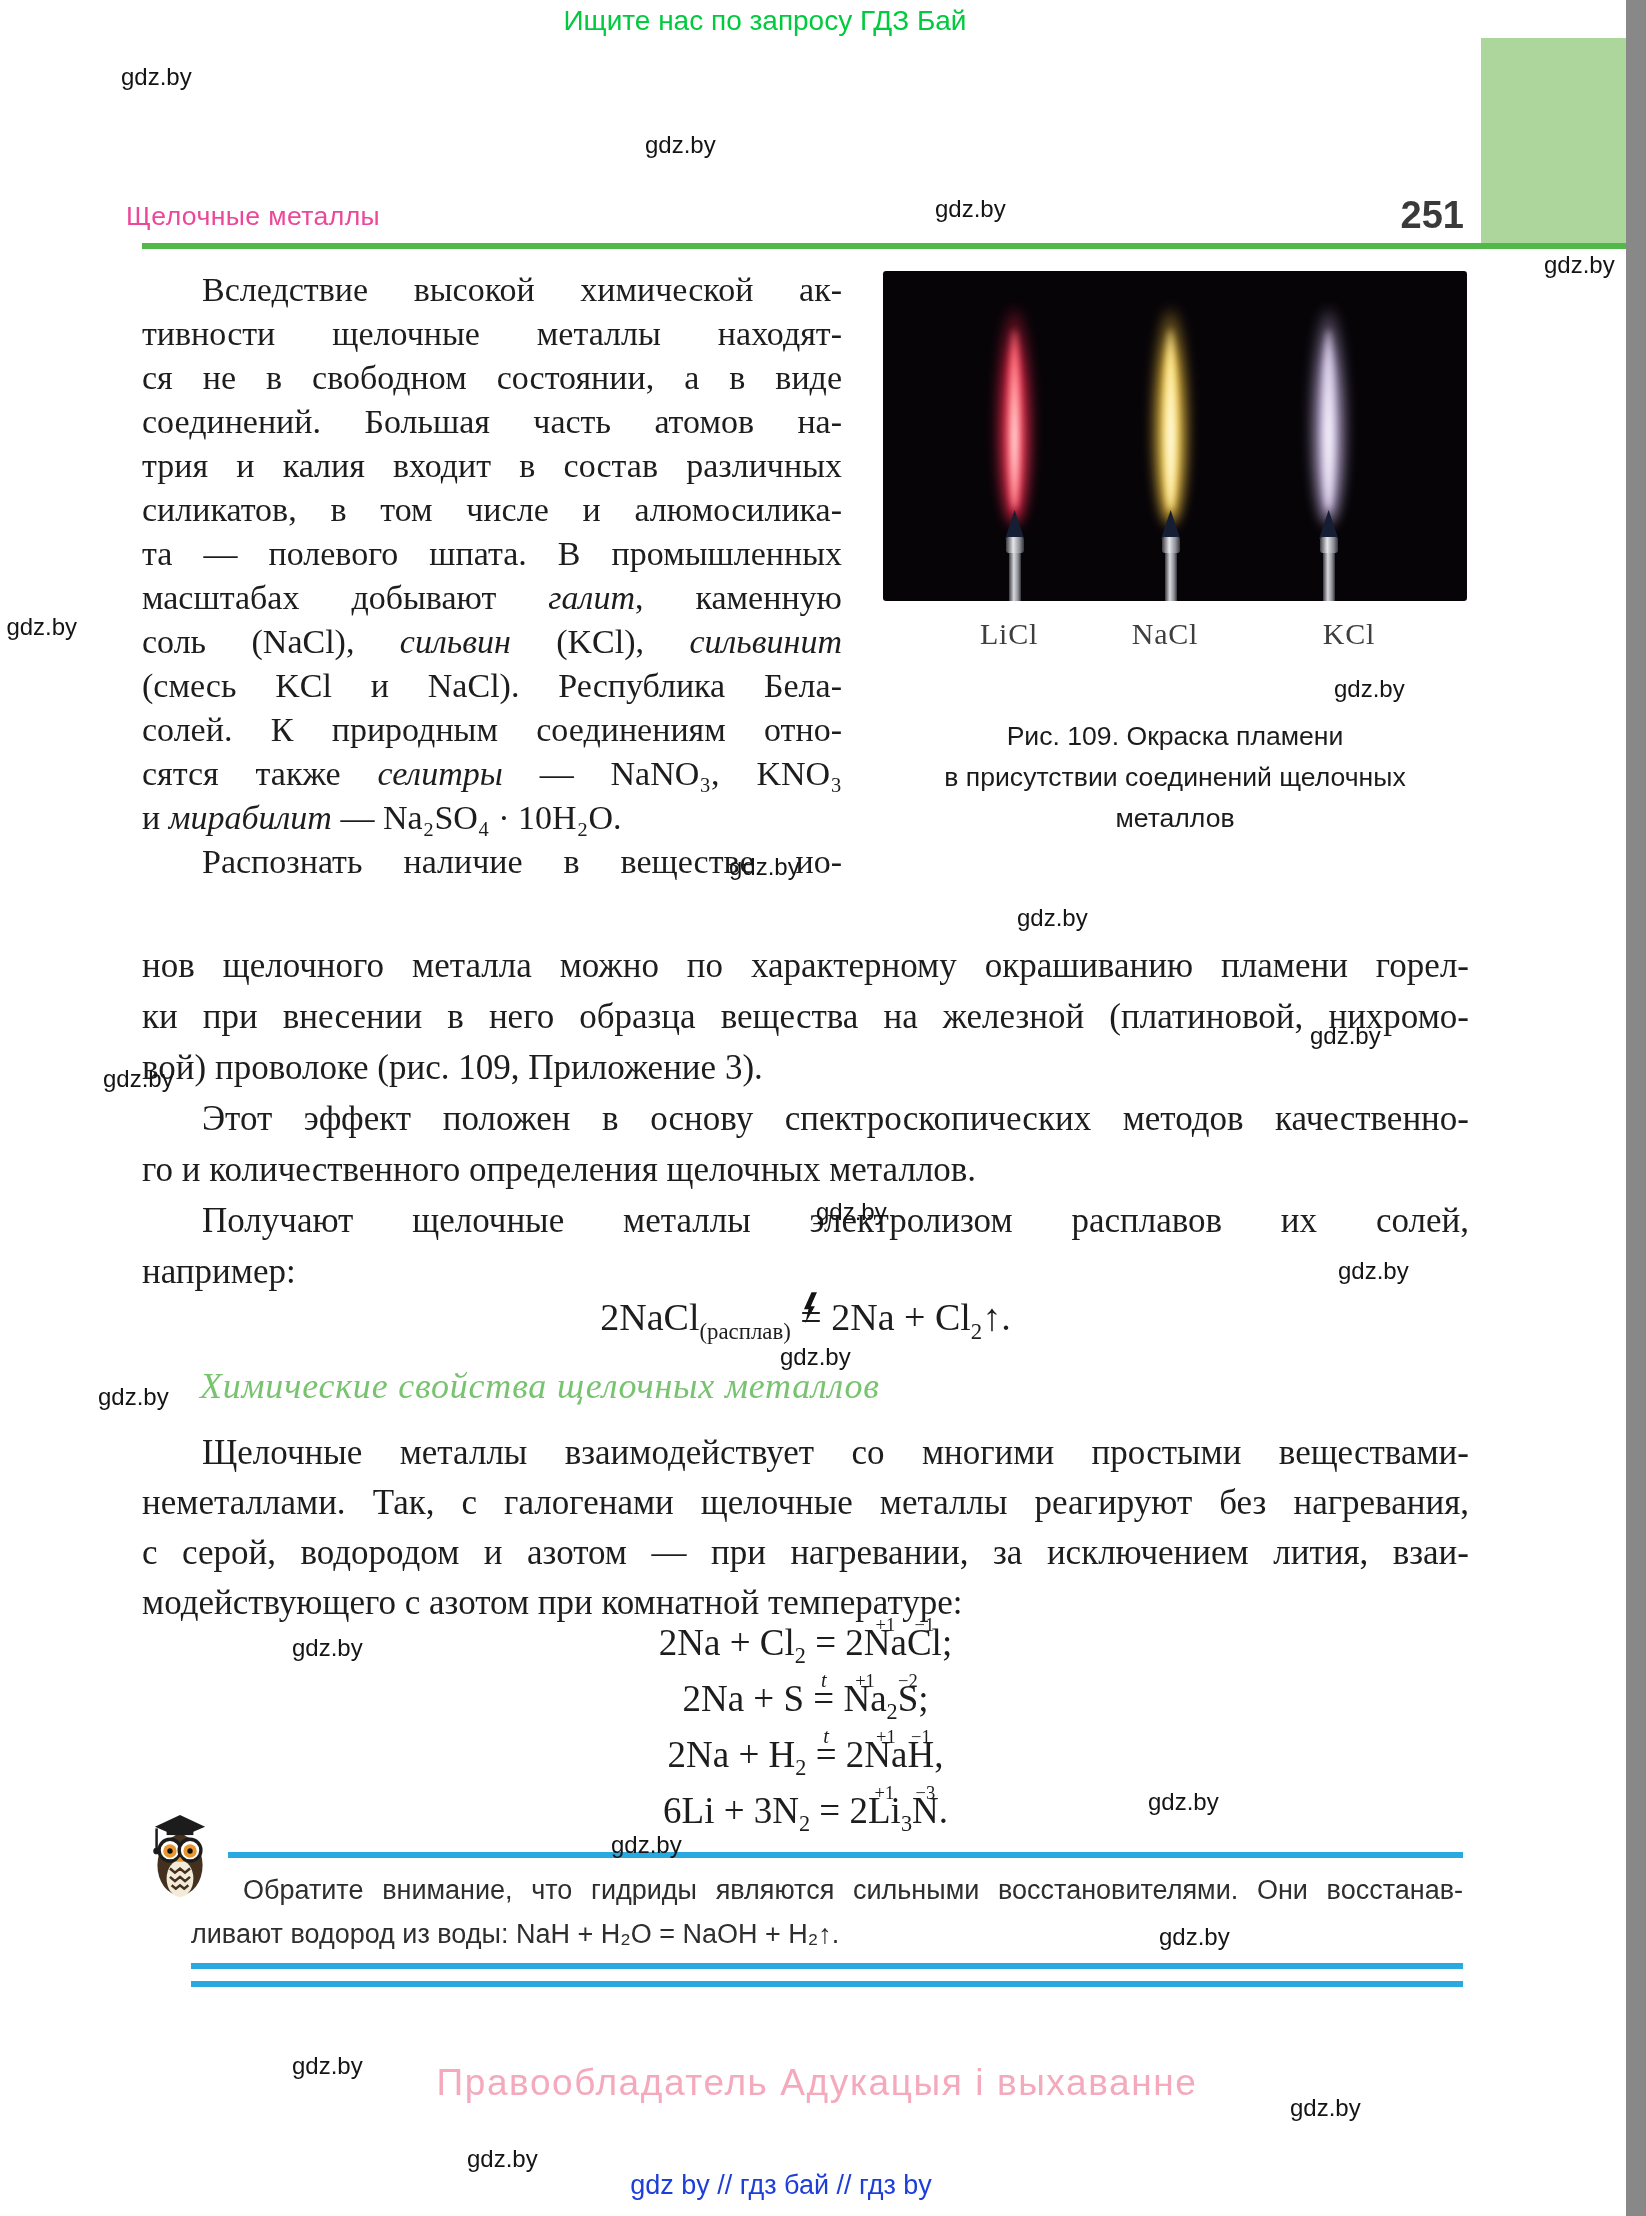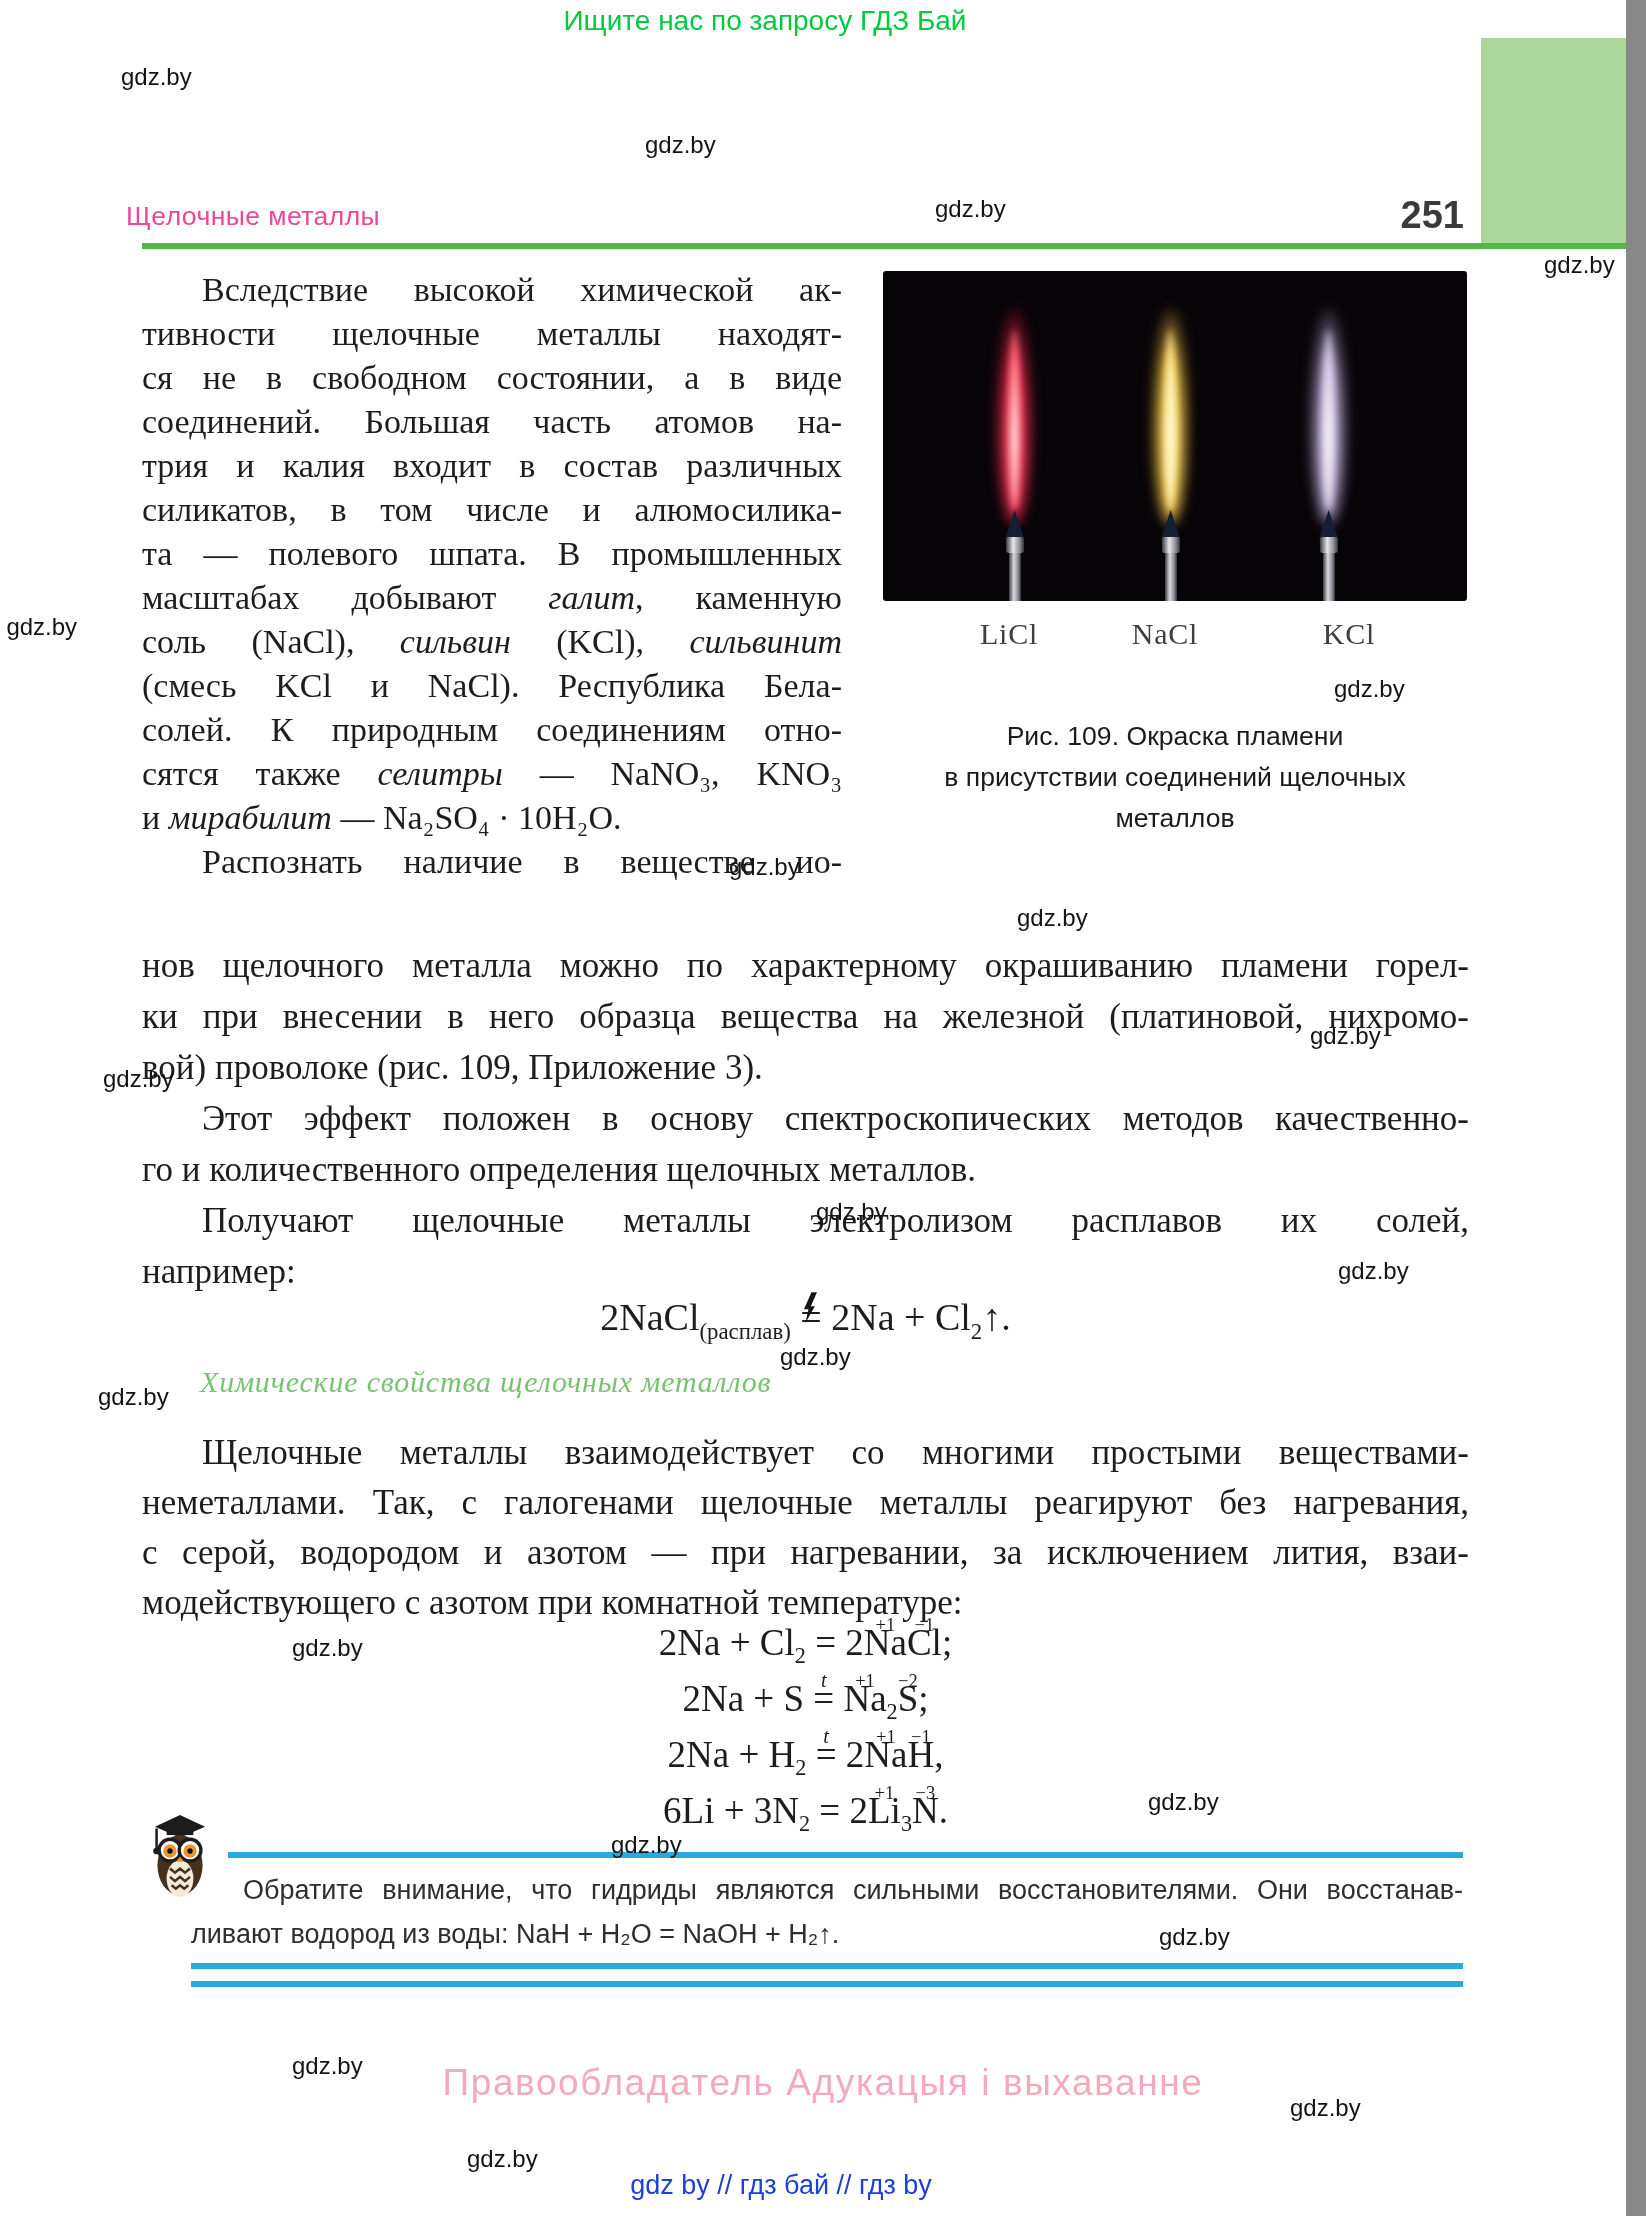--- a/index.html
+++ b/index.html
@@ -45,32 +45,32 @@
   .rx-line{height:56px;line-height:42px;text-align:center;}
   sub{font-size:.6em;}
   .oxw{position:relative;display:inline-block;}
   .ox{position:absolute;left:50%;transform:translateX(-50%);bottom:.95em;font-size:.5em;white-space:nowrap;}
   .overw{position:relative;display:inline-block;}
   .overt{position:absolute;left:50%;transform:translateX(-50%);bottom:.92em;font-size:.55em;font-style:italic;}
   .boltw{position:relative;display:inline-block;}
   .boltglyph{position:absolute;left:46%;transform:translateX(-50%);bottom:1.02em;width:13.7px;height:31px;background:#141414;
       clip-path:polygon(60% 0,100% 0,55% 45%,85% 45%,15% 100%,38% 55%,5% 55%);}
   
-  #heading2{top:1365px;left:200px;font-style:italic;font-size:30px;color:#78c36f;letter-spacing:0.8px;}
+  #heading2{top:1365px;left:200px;font-style:italic;font-size:36px;color:#78c36f;letter-spacing:0.8px;}
   
   #owl{top:1810px;left:146px;width:68px;height:92px;}
   .note-rule{left:191px;width:1272px;height:5.6px;background:#29a9e0;}
   #note-rule-1{top:1852px;left:228px;width:1235px;}
   #note-rule-2{top:1963px;}
   #note-rule-3{top:1981px;}
   #note-text{top:1868px;left:191px;width:1272px;font-family:"Liberation Sans",sans-serif;
       font-size:27px;line-height:44px;color:#2e2e2e;}
   #note-text .indent{text-indent:52px;}
   
-  #footer-brand{top:2062px;left:10px;width:100%;text-align:center;
+  #footer-brand{top:2062px;left:4px;width:100%;text-align:center;
       font-family:"Liberation Sans",sans-serif;font-size:37px;color:#f4a9bc;letter-spacing:1.6px;}
   #footer-links{top:2170px;left:0;width:100%;text-align:center;transform:translateX(-32px);
       font-family:"Liberation Sans",sans-serif;font-size:27px;color:#1e3ed8;}
 </style>
 </head>
 <body>
 
 <div id="page">
 
   <div id="top-banner" class="abs">Ищите нас по запросу ГДЗ Бай</div>

